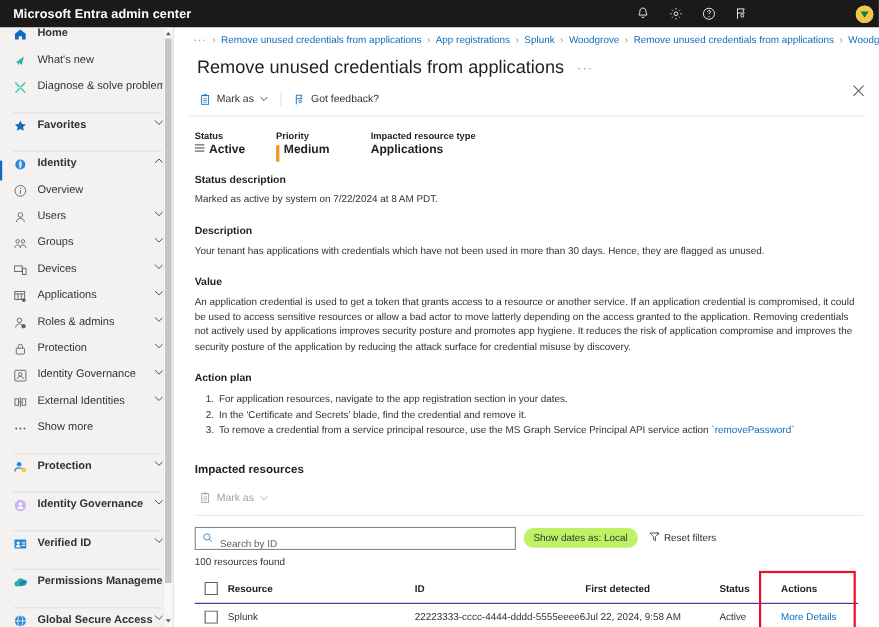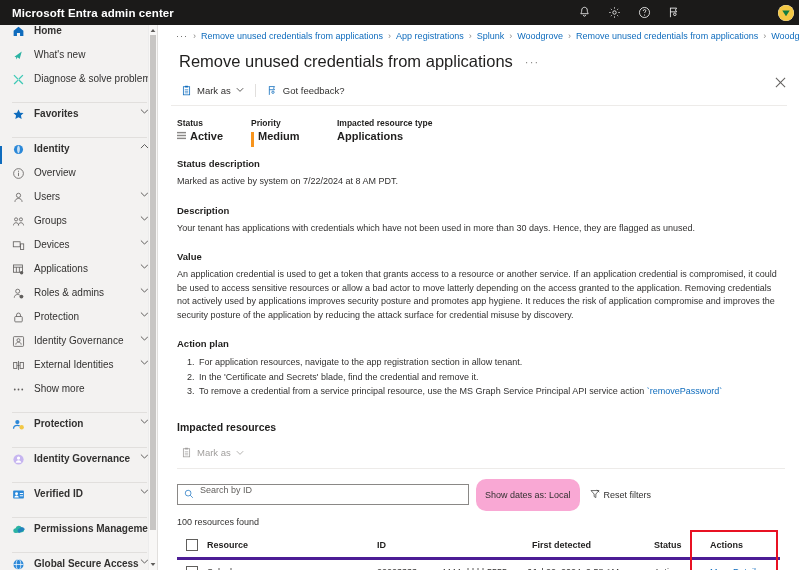--- a/index.html
+++ b/index.html
@@ -217,47 +217,47 @@
   }
   #imp-rule { height: 1px; background: #edebe9; margin: 4px 0 0 0; }
 
   #filter-row {
     display: flex; align-items: center;
     margin-top: 10px;
   }
   #search-by-id {
     width: 292px; height: 21px;
     border: 1px solid #8a8886; background: #fff;
-    display: flex; align-items: flex-start; padding: 0 6px; gap: 6px;
+    display: flex; align-items: flex-end; padding: 0 6px; gap: 6px;
     cursor: text;
   }
   #search-by-id .sph { font-size: 9px; color: #605e5c; }
   #show-dates {
-    margin-left: 7px; height: 32px;
-    background: #f9a8d4; border-radius: 10px;
+    margin-left: 7px; height: 18px;
+    background: #bef264; border-radius: 10px;
     display: flex; align-items: center; padding: 0 9px;
     font-size: 9px; color: #323130; white-space: nowrap; cursor: pointer;
   }
   #reset-filters {
     margin-left: 10px;
     display: flex; align-items: center; gap: 4px;
     font-size: 9px; color: #323130; white-space: nowrap; cursor: pointer;
   }
   #found-count {
     font-size: 9px; color: #323130; margin-top: 6px;
   }
 
   
   #res-table { width: 603px; margin-top: 7px; position: relative; }
   .trow {
     display: flex; align-items: center;
     height: 26px;
     border-bottom: 1px solid #edebe9;
   }
-  .trow.head { border-bottom: 3px solid #4c1d95; }
+  .trow.head { border-bottom: 1px solid #4c1d95; }
   .trow.head .cell { font-size: 9px; font-weight: bold; color: #201f1e; }
   .cell { font-size: 9px; color: #323130; white-space: nowrap; overflow: hidden; }
   .c-check { width: 30px; flex: 0 0 30px; display: flex; align-items: center; padding-left: 9px; }
   .c-res   { width: 170px; flex: 0 0 170px; }
   .c-id    { width: 155px; flex: 0 0 155px; }
   .c-det   { width: 122px; flex: 0 0 122px; }
   .c-stat  { width: 48px;  flex: 0 0 48px; }
   .c-act   { width: 78px;  flex: 0 0 78px; padding-left: 8px; }
   .chkbox {
     width: 12px; height: 12px;
@@ -675,21 +675,21 @@
     <p class="sec-p">Marked as active by system on 7/22/2024 at 8 AM PDT.</p>
 
     <div class="sec-h">Description</div>
     <p class="sec-p">Your tenant has applications with credentials which have not been used in more than 30 days. Hence, they are flagged as unused.</p>
 
     <div class="sec-h">Value</div>
     <p class="sec-p">An application credential is used to get a token that grants access to a resource or another service. If an application credential is compromised, it could be used to access sensitive resources or allow a bad actor to move latterly depending on the access granted to the application. Removing credentials not actively used by applications improves security posture and promotes app hygiene. It reduces the risk of application compromise and improves the security posture of the application by reducing the attack surface for credential misuse by discovery.</p>
 
     <div class="sec-h">Action plan</div>
     <ol id="action-list">
-        <li><span>For application resources, navigate to the app registration section in allow tenant.</span></li>
+        <li><span>For application resources, navigate to the app registration section in your dates.</span></li>
         <li><span>In the 'Certificate and Secrets' blade, find the credential and remove it.</span></li>
         <li><span>To remove a credential from a service principal resource, use the MS Graph Service Principal API service action </span><span class="code-link">`removePassword`</span></li>
       </ol>
 
     <div id="imp-h">Impacted resources</div>
 
     <div id="imp-cmdbar">
       <div class="cmd">
         <span class="cicon">
           <svg width="11" height="11" viewBox="0 0 14 14">

